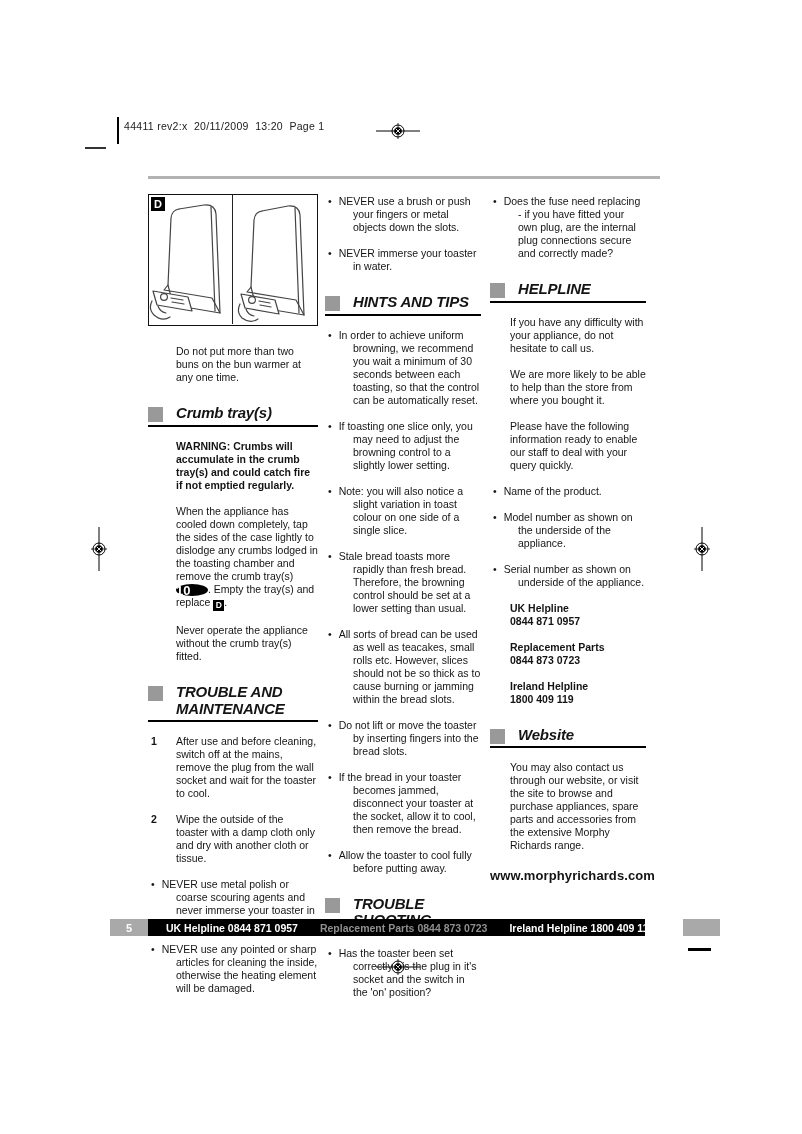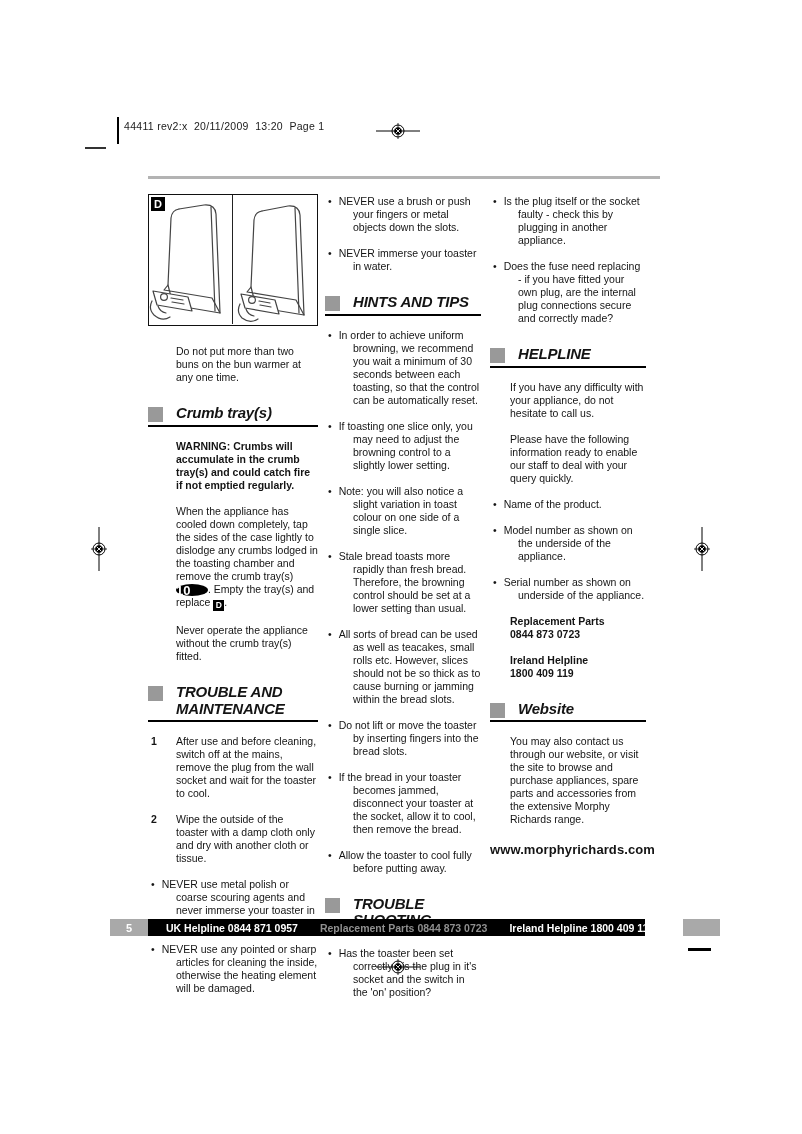--- a/index.html
+++ b/index.html
@@ -179,35 +179,39 @@
     <div class="heading">
       <span class="sq"></span>
       <span class="hl">TROUBLE</span>
       <span class="hl">SHOOTING</span>
     </div>
 
     <p class="bullet">Has the toaster been set correctly - is the plug in it's socket and the switch in the 'on' position?</p>
   </div>
 
   <div class="col col3">
-    <p class="bullet">Is the plug itself or the socket faulty - check this by plugging in another appliance.</p>
     <p class="bullet">Does the fuse need replacing - if you have fitted your own plug, are the internal plug connections secure and correctly made?</p>
 
     <div class="heading">
       <span class="sq"></span>
       <span class="hl">HELPLINE</span>
     </div>
 
     <p class="indent3">If you have any difficulty with your appliance, do not hesitate to call us.</p>
+    <p class="indent3">We are more likely to be able to help than the store from where you bought it.</p>
     <p class="indent3">Please have the following information ready to enable our staff to deal with your query quickly.</p>
 
     <p class="bullet">Name of the product.</p>
     <p class="bullet">Model number as shown on the underside of the appliance.</p>
     <p class="bullet">Serial number as shown on underside of the appliance.</p>
 
+    <p class="contact">
+      <span>UK Helpline</span>
+      <span>0844 871 0957</span>
+    </p>
     <p class="contact">
       <span>Replacement Parts</span>
       <span>0844 873 0723</span>
     </p>
     <p class="contact">
       <span>Ireland Helpline</span>
       <span>1800 409 119</span>
     </p>
 
     <div class="heading">

